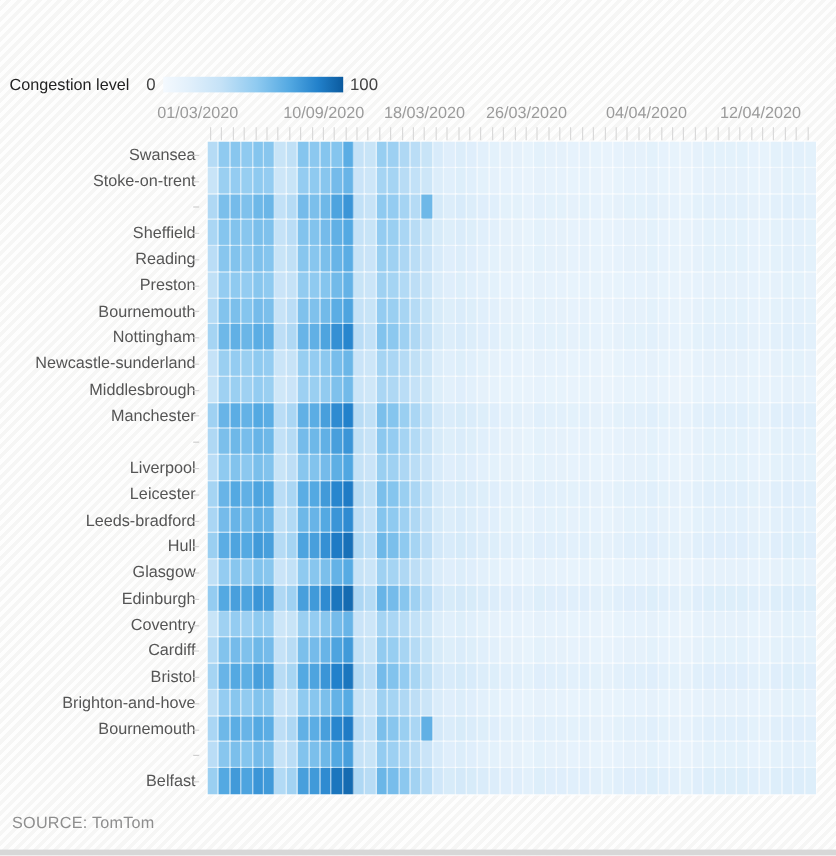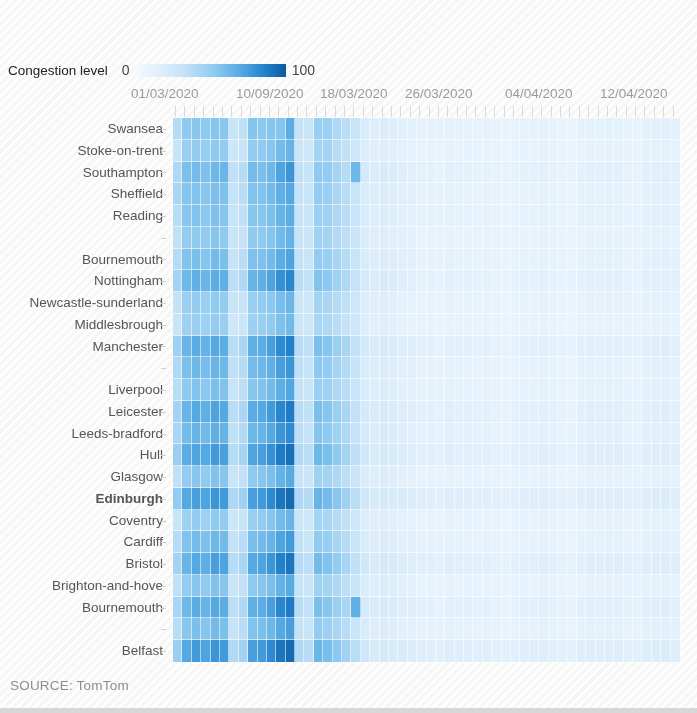--- a/index.html
+++ b/index.html
@@ -220,26 +220,26 @@
       <i style="left: 480.833px;"></i>
       <i style="left: 490.222px;"></i>
       <i style="left: 499.611px;"></i>
     </div>
 
   <div class="ylabels" id="ylabels">
       <div class="ylabel" style="top: 0px;">Swansea</div>
       <div class="ytick" style="top: 10.88px;"></div>
       <div class="ylabel" style="top: 21.76px;">Stoke-on-trent</div>
       <div class="ytick" style="top: 32.64px;"></div>
-      <div class="ylabel" style="top: 43.52px;">Southampton</div>
       <div class="ytick" style="top: 54.4px;"></div>
       <div class="ylabel" style="top: 65.28px;">Sheffield</div>
       <div class="ytick" style="top: 76.16px;"></div>
       <div class="ylabel" style="top: 87.04px;">Reading</div>
       <div class="ytick" style="top: 97.92px;"></div>
+      <div class="ylabel" style="top: 108.8px;">Preston</div>
       <div class="ytick" style="top: 119.68px;"></div>
       <div class="ylabel" style="top: 130.56px;">Bournemouth</div>
       <div class="ytick" style="top: 141.44px;"></div>
       <div class="ylabel" style="top: 152.32px;">Nottingham</div>
       <div class="ytick" style="top: 163.2px;"></div>
       <div class="ylabel" style="top: 174.08px;">Newcastle-sunderland</div>
       <div class="ytick" style="top: 184.96px;"></div>
       <div class="ylabel" style="top: 195.84px;">Middlesbrough</div>
       <div class="ytick" style="top: 206.72px;"></div>
       <div class="ylabel" style="top: 217.6px;">Manchester</div>
@@ -248,21 +248,21 @@
       <div class="ylabel" style="top: 261.12px;">Liverpool</div>
       <div class="ytick" style="top: 272px;"></div>
       <div class="ylabel" style="top: 282.88px;">Leicester</div>
       <div class="ytick" style="top: 293.76px;"></div>
       <div class="ylabel" style="top: 304.64px;">Leeds-bradford</div>
       <div class="ytick" style="top: 315.52px;"></div>
       <div class="ylabel" style="top: 326.4px;">Hull</div>
       <div class="ytick" style="top: 337.28px;"></div>
       <div class="ylabel" style="top: 348.16px;">Glasgow</div>
       <div class="ytick" style="top: 359.04px;"></div>
-      <div class="ylabel" style="top: 369.92px; font-weight: bold;">Edinburgh</div>
+      <div class="ylabel" style="top: 369.92px;">Edinburgh</div>
       <div class="ytick" style="top: 380.8px;"></div>
       <div class="ylabel" style="top: 391.68px;">Coventry</div>
       <div class="ytick" style="top: 402.56px;"></div>
       <div class="ylabel" style="top: 413.44px;">Cardiff</div>
       <div class="ytick" style="top: 424.32px;"></div>
       <div class="ylabel" style="top: 435.2px;">Bristol</div>
       <div class="ytick" style="top: 446.08px;"></div>
       <div class="ylabel" style="top: 456.96px;">Brighton-and-hove</div>
       <div class="ytick" style="top: 467.84px;"></div>
       <div class="ylabel" style="top: 478.72px;">Bournemouth</div>

